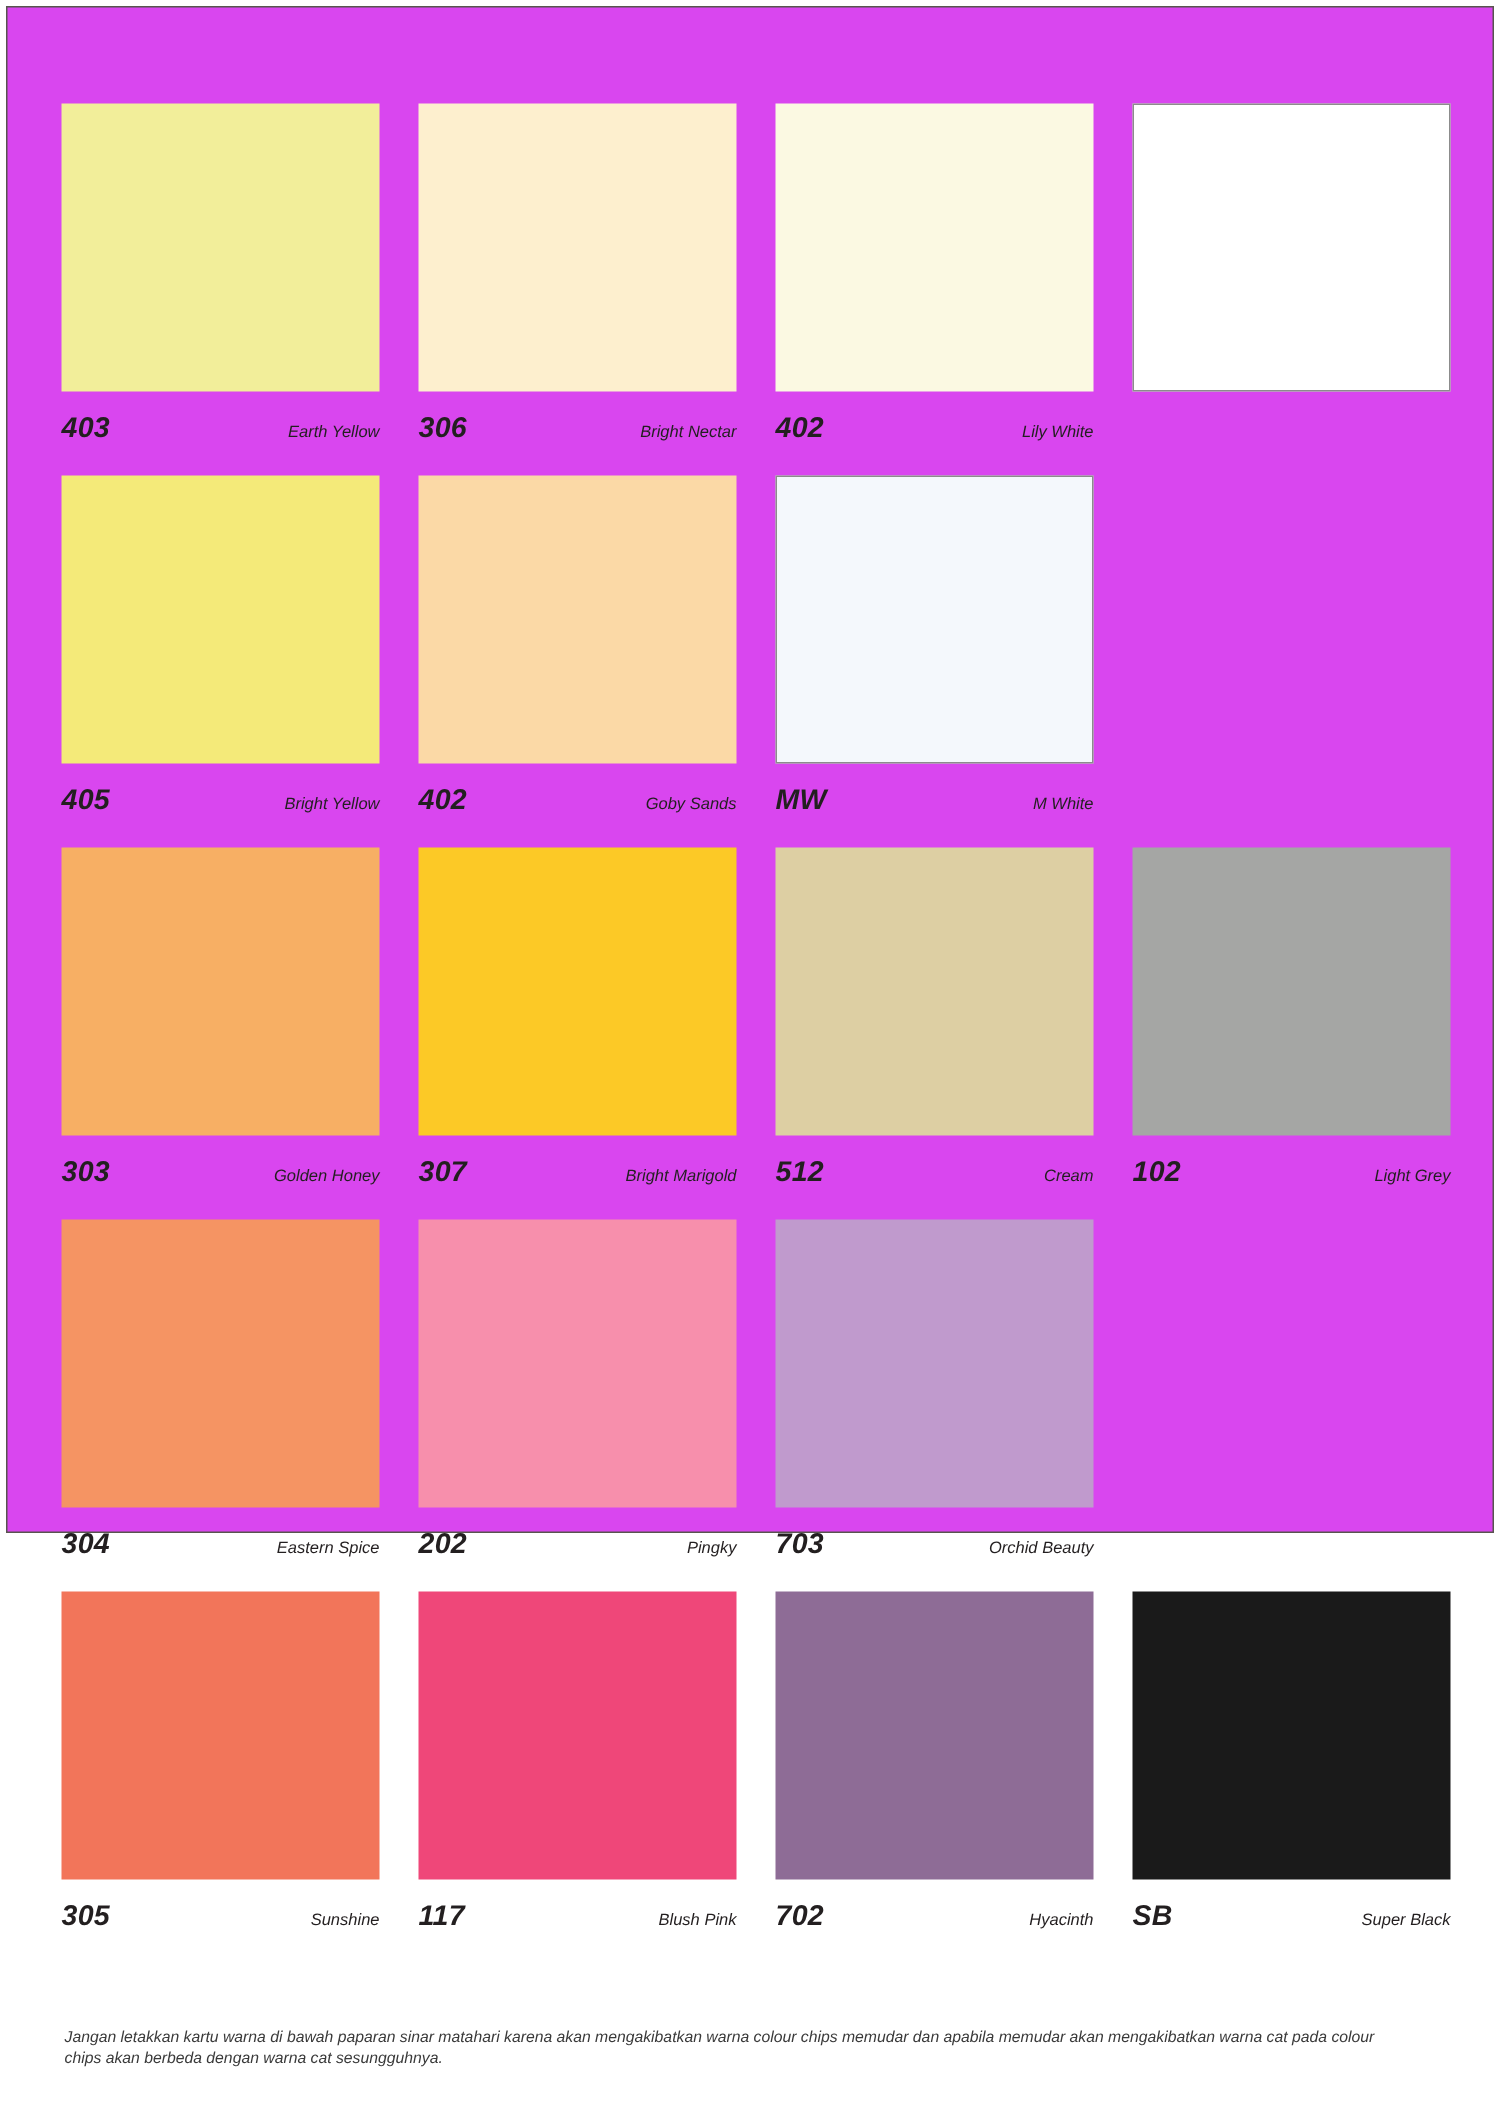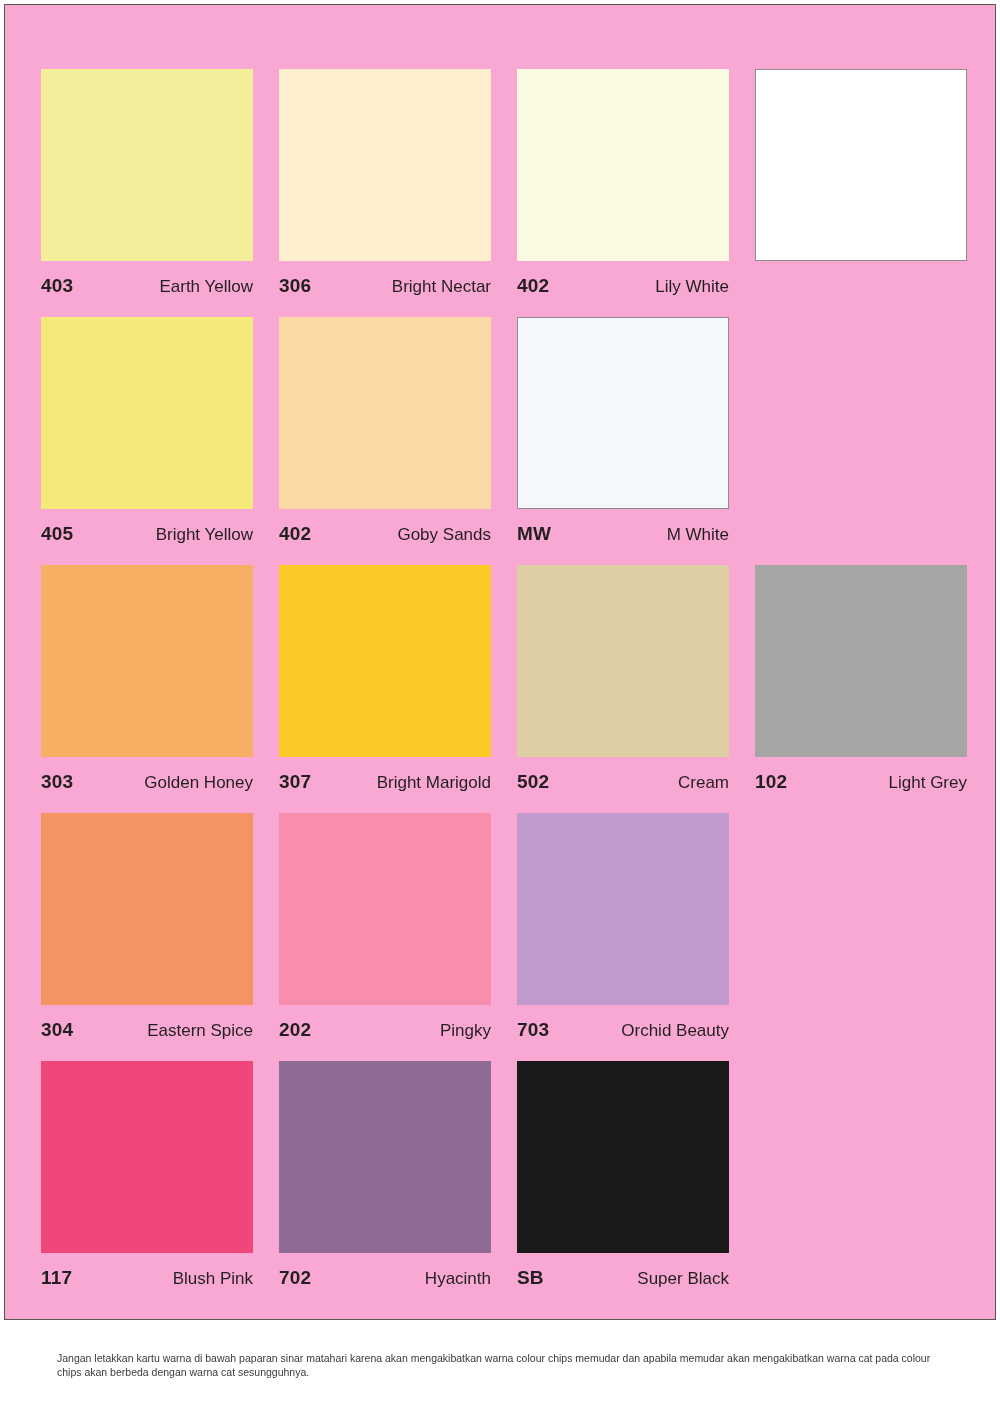--- a/index.html
+++ b/index.html
@@ -16,24 +16,25 @@
     overflow: hidden;
     position: relative;
   }
 
   
   .page {
     position: absolute;
     left: 4px;
     top: 4px;
     width: 992px;
-    height: 1316px;
+    height: 1018px;
     border: 1px solid #58544f;
     box-sizing: border-box;
-    background: #f9a8d4;
+    background: #d946ef;
+    font-style: italic;
   }
 
   .grid {
     position: absolute;
     left: 36px;
     top: 64px;
     width: 928px;
   }
 
   .row {
@@ -68,29 +69,29 @@
     box-sizing: border-box;
   }
   .code {
     font-weight: bold;
     font-size: 19px;
     letter-spacing: 0.2px;
     color: #231f20;
     white-space: nowrap;
   }
   .name {
-    font-size: 17px;
+    font-size: 11px;
     color: #231f20;
     white-space: nowrap;
     text-align: center;
   }
 
   .footnote {
     position: absolute;
-    left: 52px;
+    left: 38px;
     top: 1346px;
     width: 900px;
     font-size: 10.5px;
     line-height: 1.35;
     color: #3a3a3a;
   }
 </style>
 </head>
 <body>
 
@@ -160,21 +161,21 @@
       <div class="cell">
         <div class="chip" style="background-color: rgb(252, 201, 38);"></div>
         <div class="caption">
           <span class="code">307</span>
           <span class="name">Bright Marigold</span>
         </div>
       </div>
       <div class="cell">
         <div class="chip" style="background-color: rgb(221, 207, 163);"></div>
         <div class="caption">
-          <span class="code">502</span>
+          <span class="code">512</span>
           <span class="name">Cream</span>
         </div>
       </div>
       <div class="cell">
         <div class="chip" style="background-color: rgb(165, 166, 164);"></div>
         <div class="caption">
           <span class="code">102</span>
           <span class="name">Light Grey</span>
         </div>
       </div>
@@ -199,20 +200,27 @@
         <div class="chip" style="background-color: rgb(192, 154, 205);"></div>
         <div class="caption">
           <span class="code">703</span>
           <span class="name">Orchid Beauty</span>
         </div>
       </div>
     </div>
 
     <div class="row">
       <div class="cell">
+        <div class="chip" style="background-color: rgb(242, 117, 90);"></div>
+        <div class="caption">
+          <span class="code">305</span>
+          <span class="name">Sunshine</span>
+        </div>
+      </div>
+      <div class="cell">
         <div class="chip" style="background-color: rgb(239, 71, 121);"></div>
         <div class="caption">
           <span class="code">117</span>
           <span class="name">Blush Pink</span>
         </div>
       </div>
       <div class="cell">
         <div class="chip" style="background-color: rgb(142, 108, 150);"></div>
         <div class="caption">
           <span class="code">702</span>

